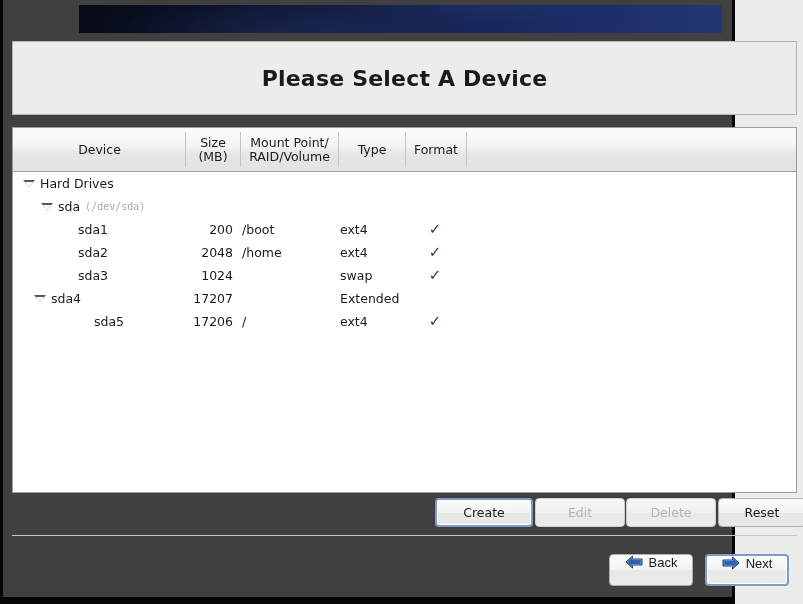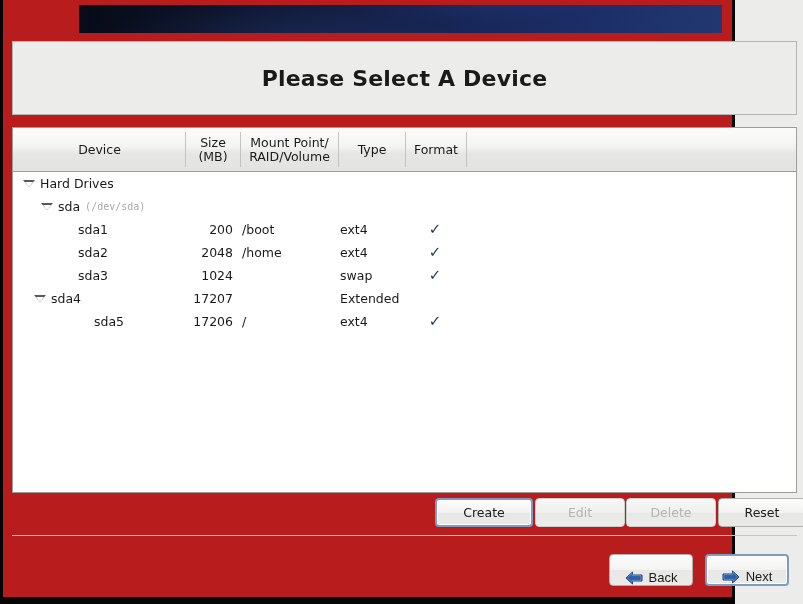--- a/index.html
+++ b/index.html
@@ -20,21 +20,21 @@
 
   
   .window-frame {
     position: absolute;
     left: 0; top: 0;
     width: 735px; height: 604px;
     box-sizing: border-box;
     border-left: 3px solid #050505;
     border-right: 3px solid #050505;
     border-bottom: 7px solid #050505;
-    background: #b91c1c;
+    background: #404040;
   }
 
   
   .banner-area {
     position: absolute;
     left: 0; top: 0;
     width: 797px; height: 36px;
   }
   .banner {
     position: absolute;
@@ -253,21 +253,21 @@
     position: absolute;
     top: 0;
     height: 32px;
     box-sizing: border-box;
     border: 1px solid #b0b0ad;
     border-radius: 4px;
     background: linear-gradient(180deg, #fcfcfc 0%, #f3f3f2 50%, #e7e7e5 51%, #ebebe9 100%);
     font-size: 13px;
     color: #1a1a1a;
     display: flex;
-    align-items: flex-end;
+    align-items: flex-start;
     justify-content: center;
     gap: 6px;
     padding: 0 11px;
   }
   .navbtn.focused {
     border: 2px solid #7d9cc4;
     box-shadow: inset 0 0 0 1px #ffffff;
   }
   .btn-back { left: 597px; width: 84px; }
   .btn-next { left: 693px; width: 84px; }

